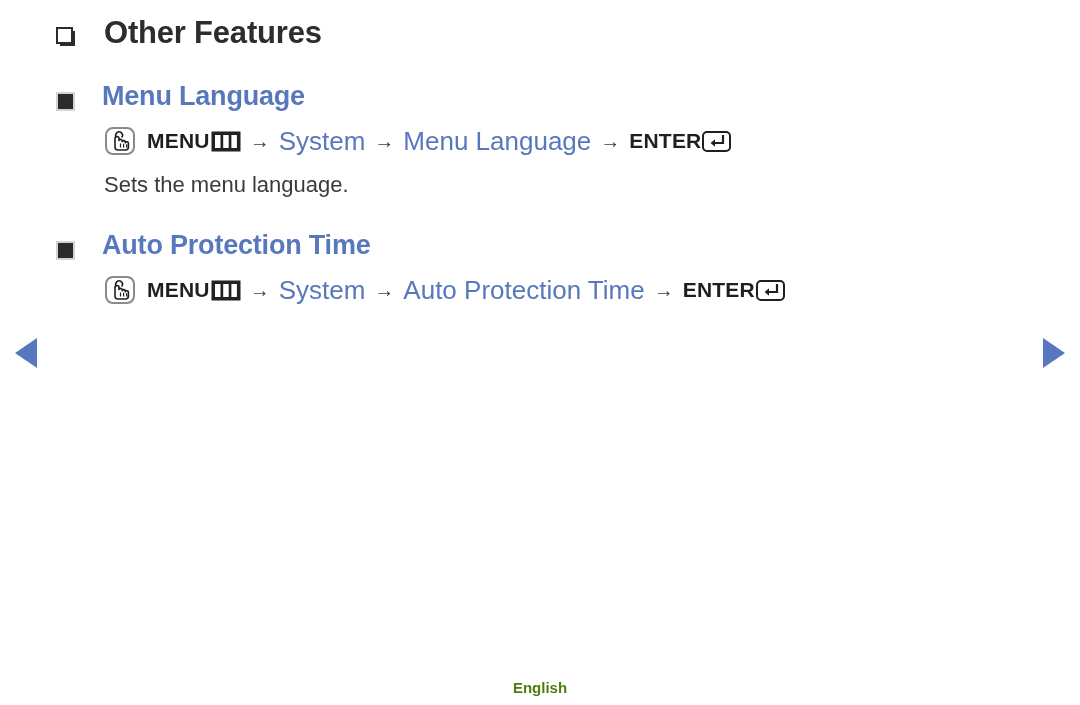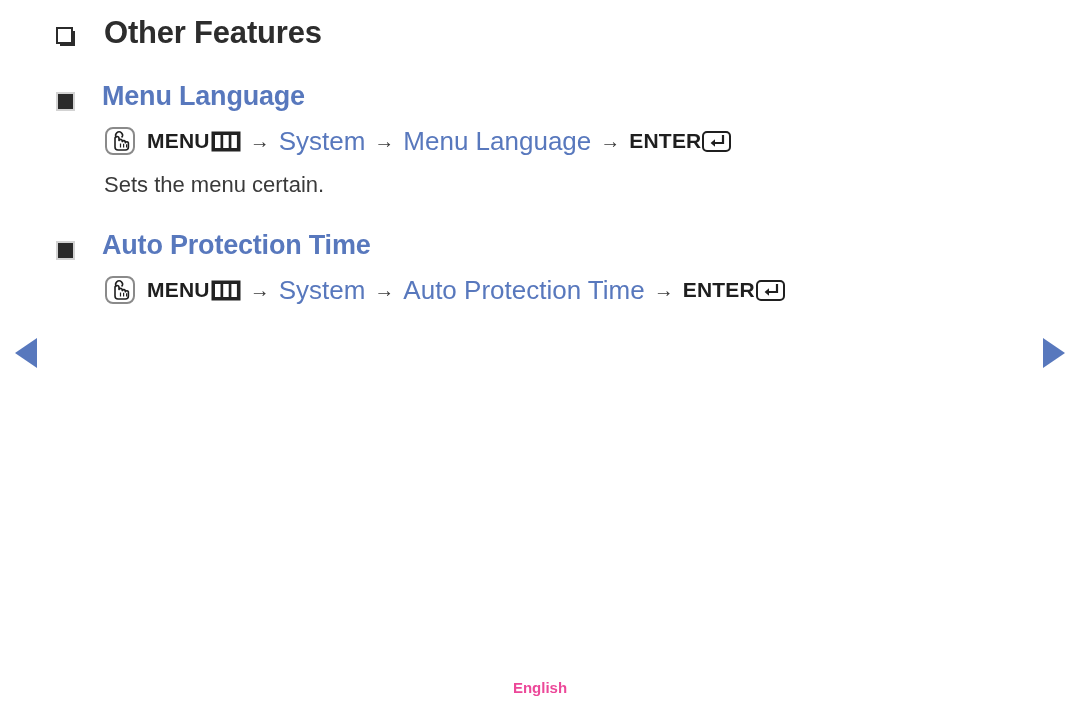--- a/index.html
+++ b/index.html
@@ -158,21 +158,21 @@
 
   
   .footer {
     position: absolute;
     left: 0;
     right: 0;
     top: 679px;
     text-align: center;
     font-size: 15px;
     font-weight: bold;
-    color: #ec4899;
+    color: #4d7c0f;
   }
 </style>
 </head>
 <body>
 
 <div class="nav-arrow left"></div>
 
 <div class="nav-arrow right"></div>
 
 <div class="content">
@@ -209,21 +209,21 @@
     <span class="path-blue">Menu Language</span>
     <span class="path-arrow">→</span>
     <span class="path-bold">ENTER</span>
     <svg class="icon-enter" width="29" height="21" viewBox="0 0 29 21">
       <rect x="1" y="1" width="27" height="19" rx="4" ry="4" fill="#ffffff" stroke="#1f1f1f" stroke-width="2"></rect>
       <path d="M21 5 L21 12 L11.5 12" fill="none" stroke="#1f1f1f" stroke-width="2.2" stroke-linecap="square"></path>
       <path d="M13 8.2 L8.6 12 L13 15.8 Z" fill="#1f1f1f"></path>
     </svg>
   </div>
 
-  <p class="body-text">Sets the menu certain.</p>
+  <p class="body-text">Sets the menu language.</p>
 
   <div class="h2-row">
     <span class="bullet-filled"></span>
     <span class="h2-text">Auto Protection Time</span>
   </div>
 
   <div class="path-line">
     <svg class="icon-hand" width="32" height="30" viewBox="0 0 32 30">
       <rect x="2" y="2" width="28" height="26" rx="7" ry="7" fill="#ffffff" stroke="#8a8a8a" stroke-width="2"></rect>
       <path d="M11 21 L11 12.5 a2 2 0 0 1 4 0 L15 14.5 a1.7 1.7 0 0 1 3.2 0 L18.2 15.6 a1.7 1.7 0 0 1 3.1 0 L21.3 16.8 a1.7 1.7 0 0 1 3.1 0 L24.4 21 a3 3 0 0 1 -3 3 L14 24 a3 3 0 0 1 -3 -3 Z" fill="#ffffff" stroke="#1f1f1f" stroke-width="1.6" stroke-linejoin="round"></path>

